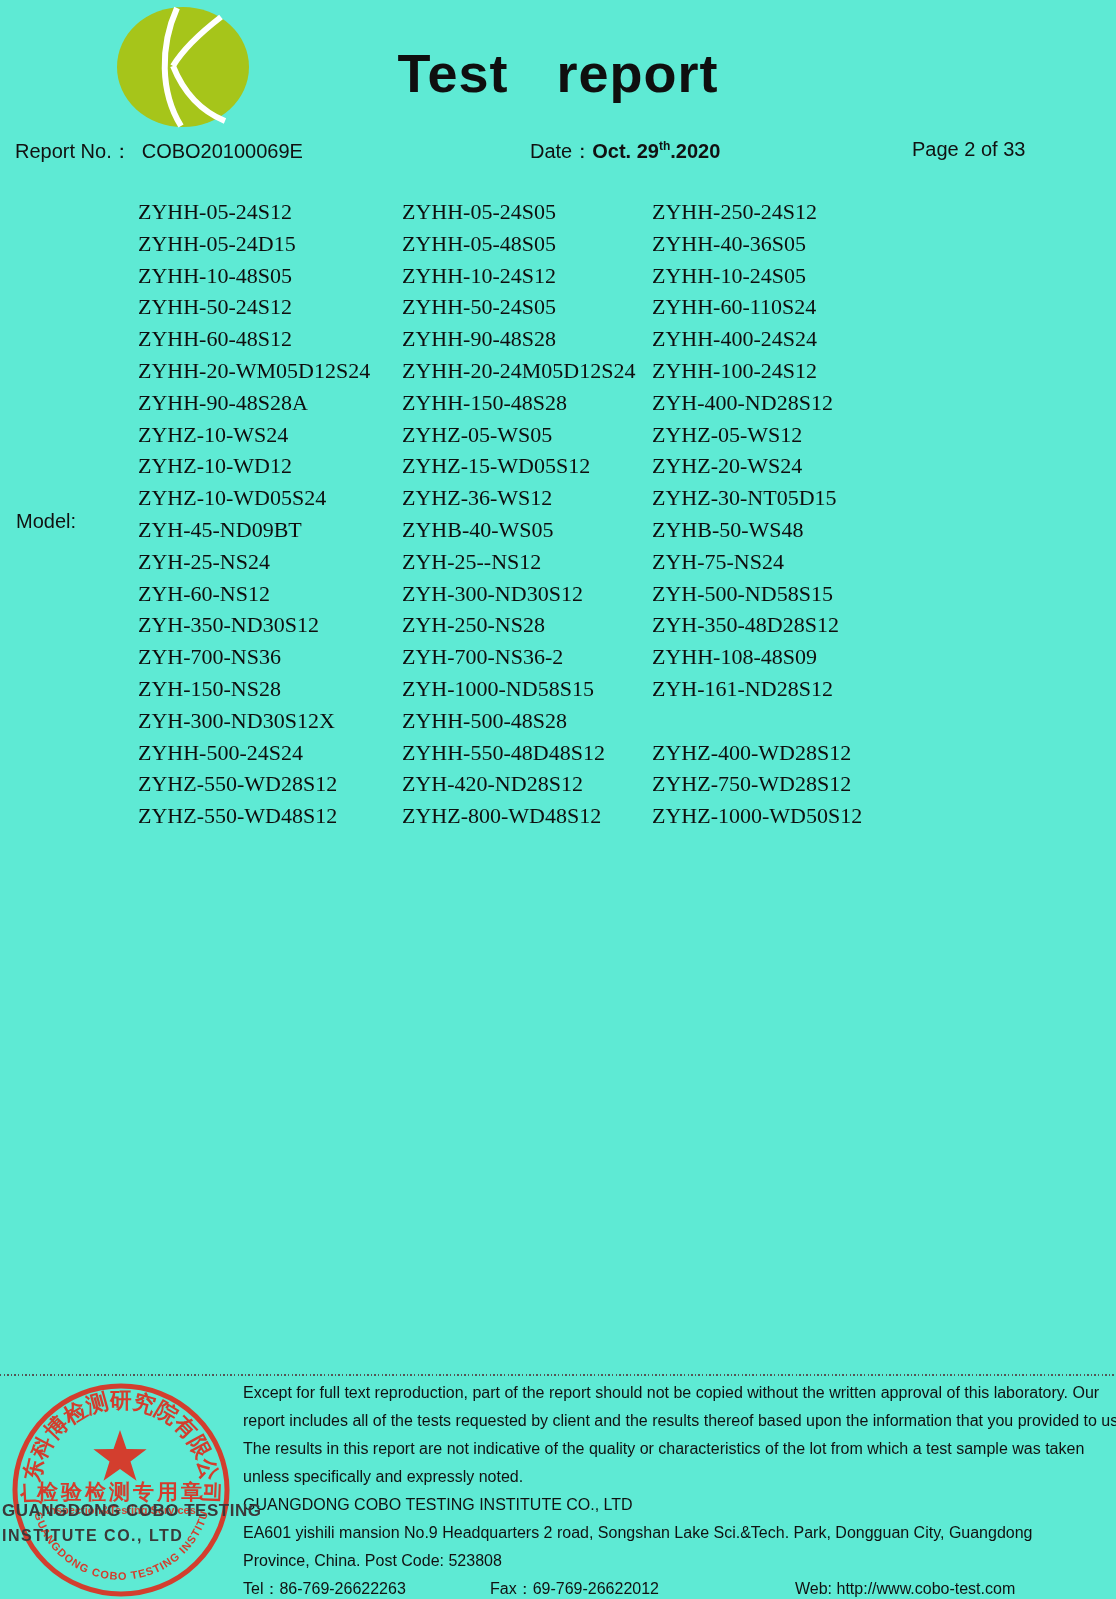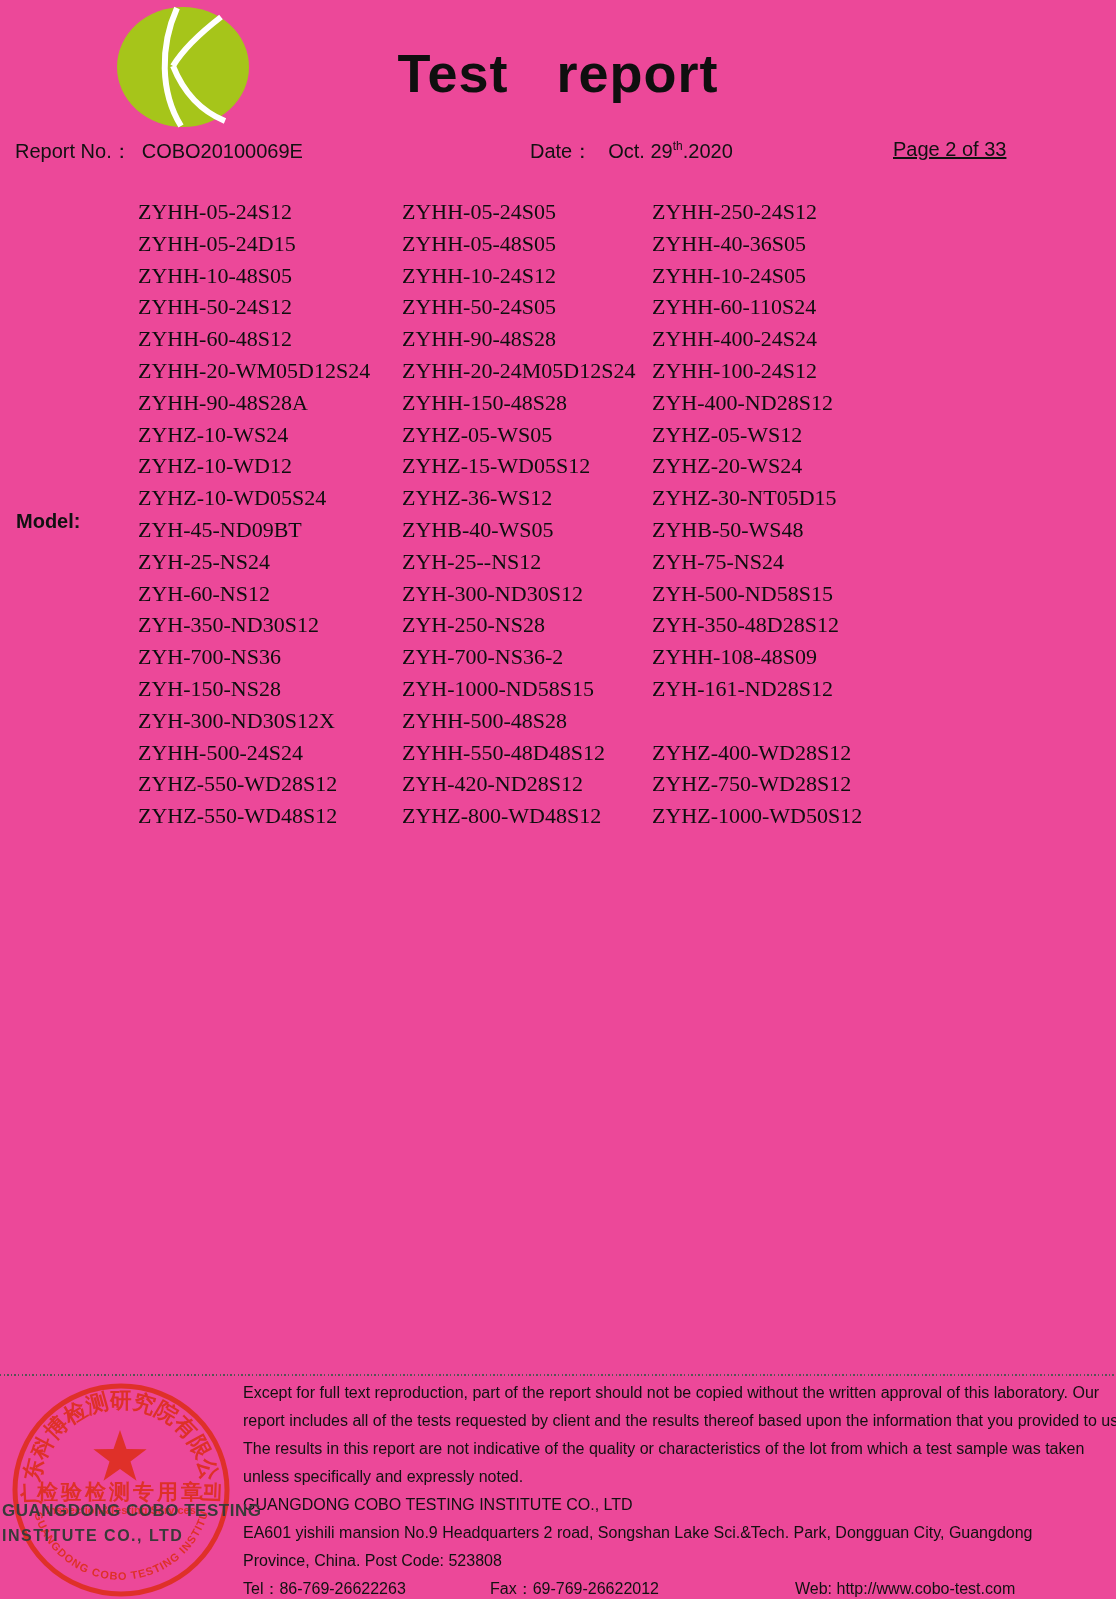--- a/index.html
+++ b/index.html
@@ -1,30 +1,30 @@
 <!DOCTYPE html>
 <html><head>
 <meta charset="utf-8">
 <style>
   html,body{margin:0;padding:0;background:#fff;}
-  .page{position:relative;width:1116px;height:1599px;background:#ec4899;overflow:hidden;
+  .page{position:relative;width:1116px;height:1599px;background:#5eead4;overflow:hidden;
         font-family:"Liberation Sans",sans-serif;color:#1a1a1a;}
   
   .logo{position:absolute;left:115px;top:4px;width:140px;height:128px;}
   .title{position:absolute;left:0;right:0;top:42px;text-align:center;
          font-size:54px;font-weight:bold;letter-spacing:1px;white-space:pre;color:#0f0f0f;}
   .info-row{position:absolute;left:0;top:138px;width:100%;height:30px;font-size:20px;color:#111;}
   .report-no{position:absolute;left:15px;white-space:nowrap;}
   .report-no .val{margin-left:10px;text-align:right;}
   .date-block{position:absolute;left:530px;white-space:nowrap;}
-  .date-block .val{margin-left:16px;}
+  .date-block .val{margin-left:0;font-weight:bold;}
   .date-block sup{font-size:12px;}
-  .page-indicator{position:absolute;left:893px;white-space:nowrap;text-decoration:underline;}
-  
-  .model-label{position:absolute;left:16px;top:510px;font-size:20px;color:#111;font-weight:bold;}
+  .page-indicator{position:absolute;left:912px;white-space:nowrap;}
+  
+  .model-label{position:absolute;left:16px;top:510px;font-size:20px;color:#111;}
   .model-table{position:absolute;left:138px;top:196px;width:840px;
                font-family:"Liberation Serif","DejaVu Serif",serif;font-size:22px;color:#0e0e0e;}
   .model-row{display:grid;grid-template-columns:264px 250px auto;height:31.8px;line-height:31.8px;}
   .model-cell{white-space:nowrap;}
   
   .dotted-rule{position:absolute;left:0;top:1374px;width:1116px;height:2px;
                background:repeating-linear-gradient(to right,#555 0 1.5px,transparent 1.5px 3.6px);}
   .footer-block{position:absolute;left:243px;top:1379px;width:866px;font-size:16px;color:#111;}
   .footer-block .fline{height:28px;line-height:28px;white-space:nowrap;}
   .contact-line{position:relative;height:28px;line-height:28px;}

